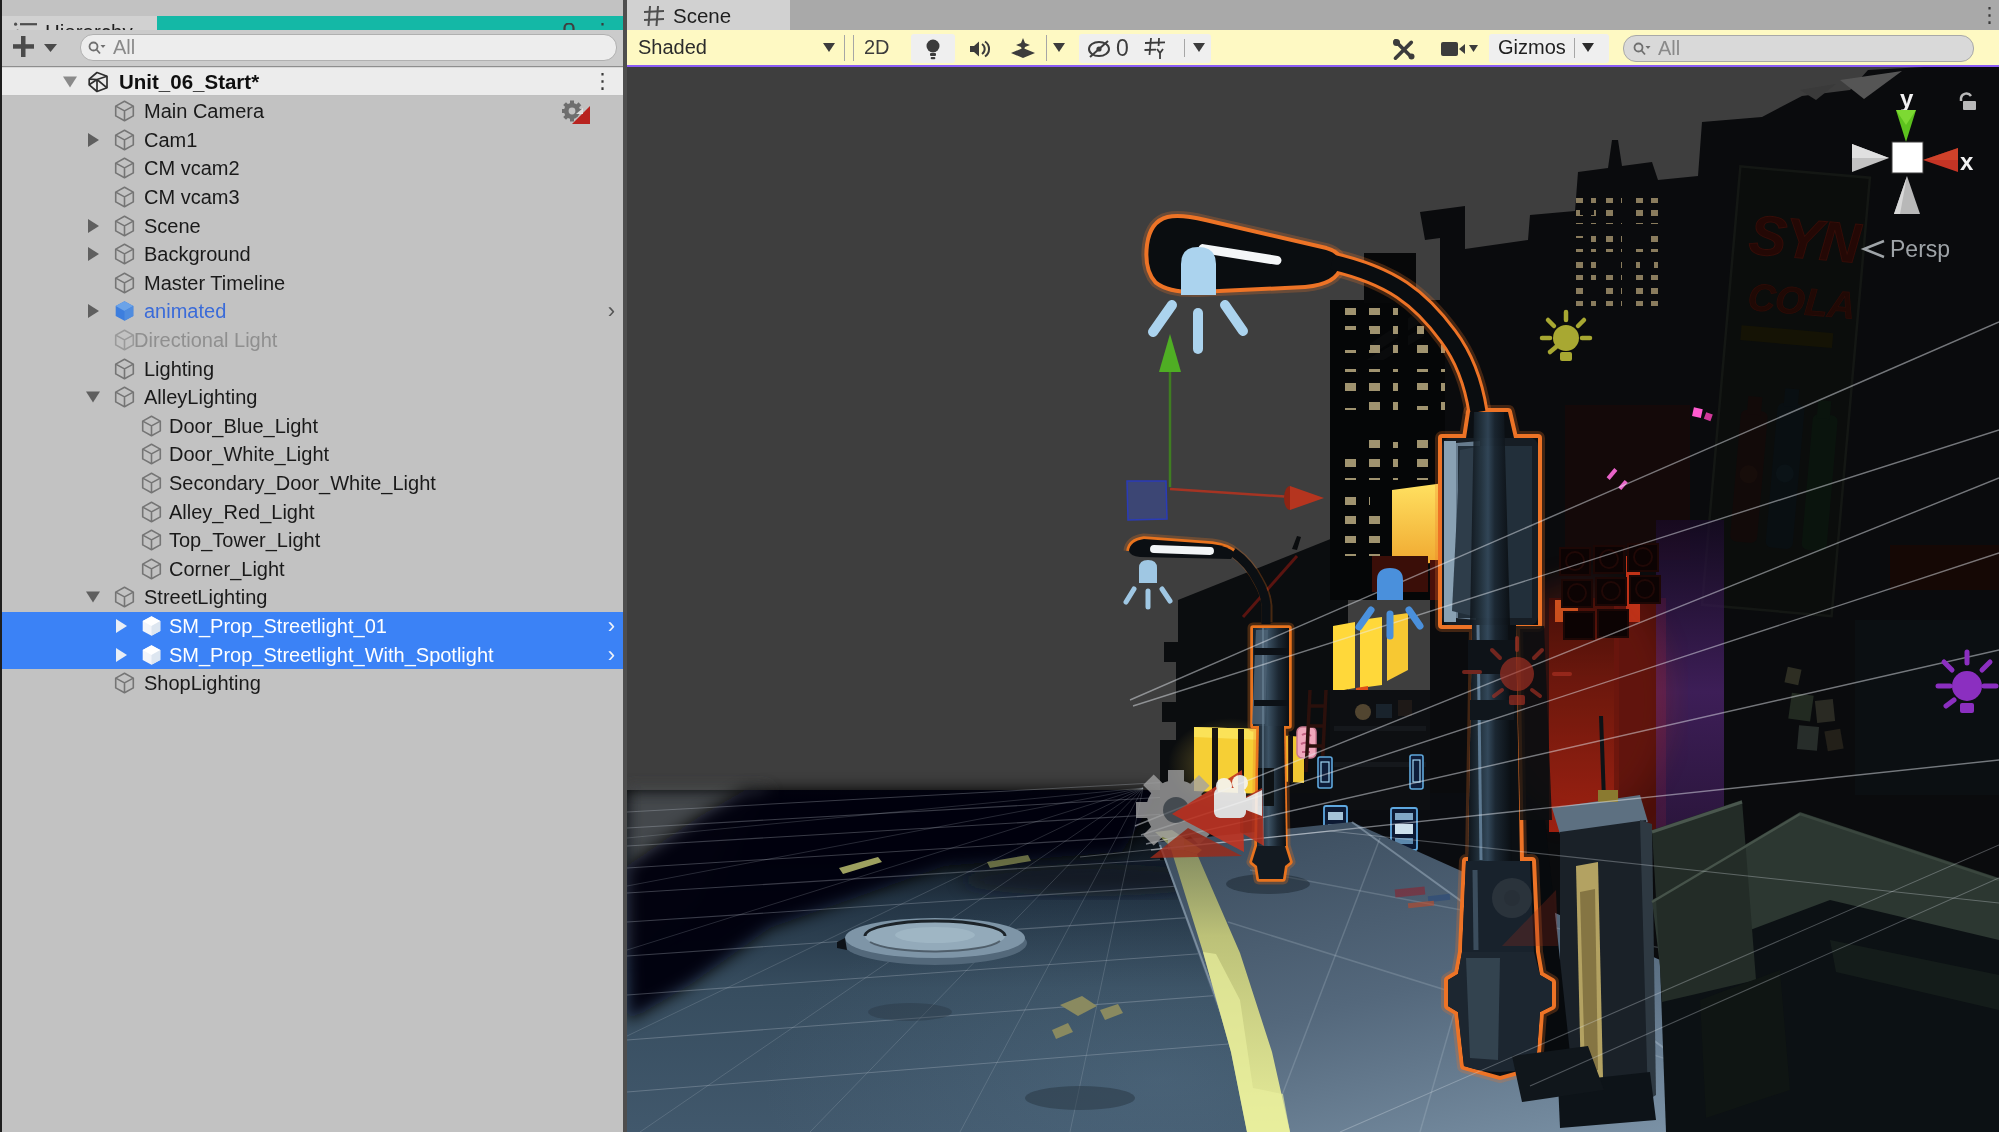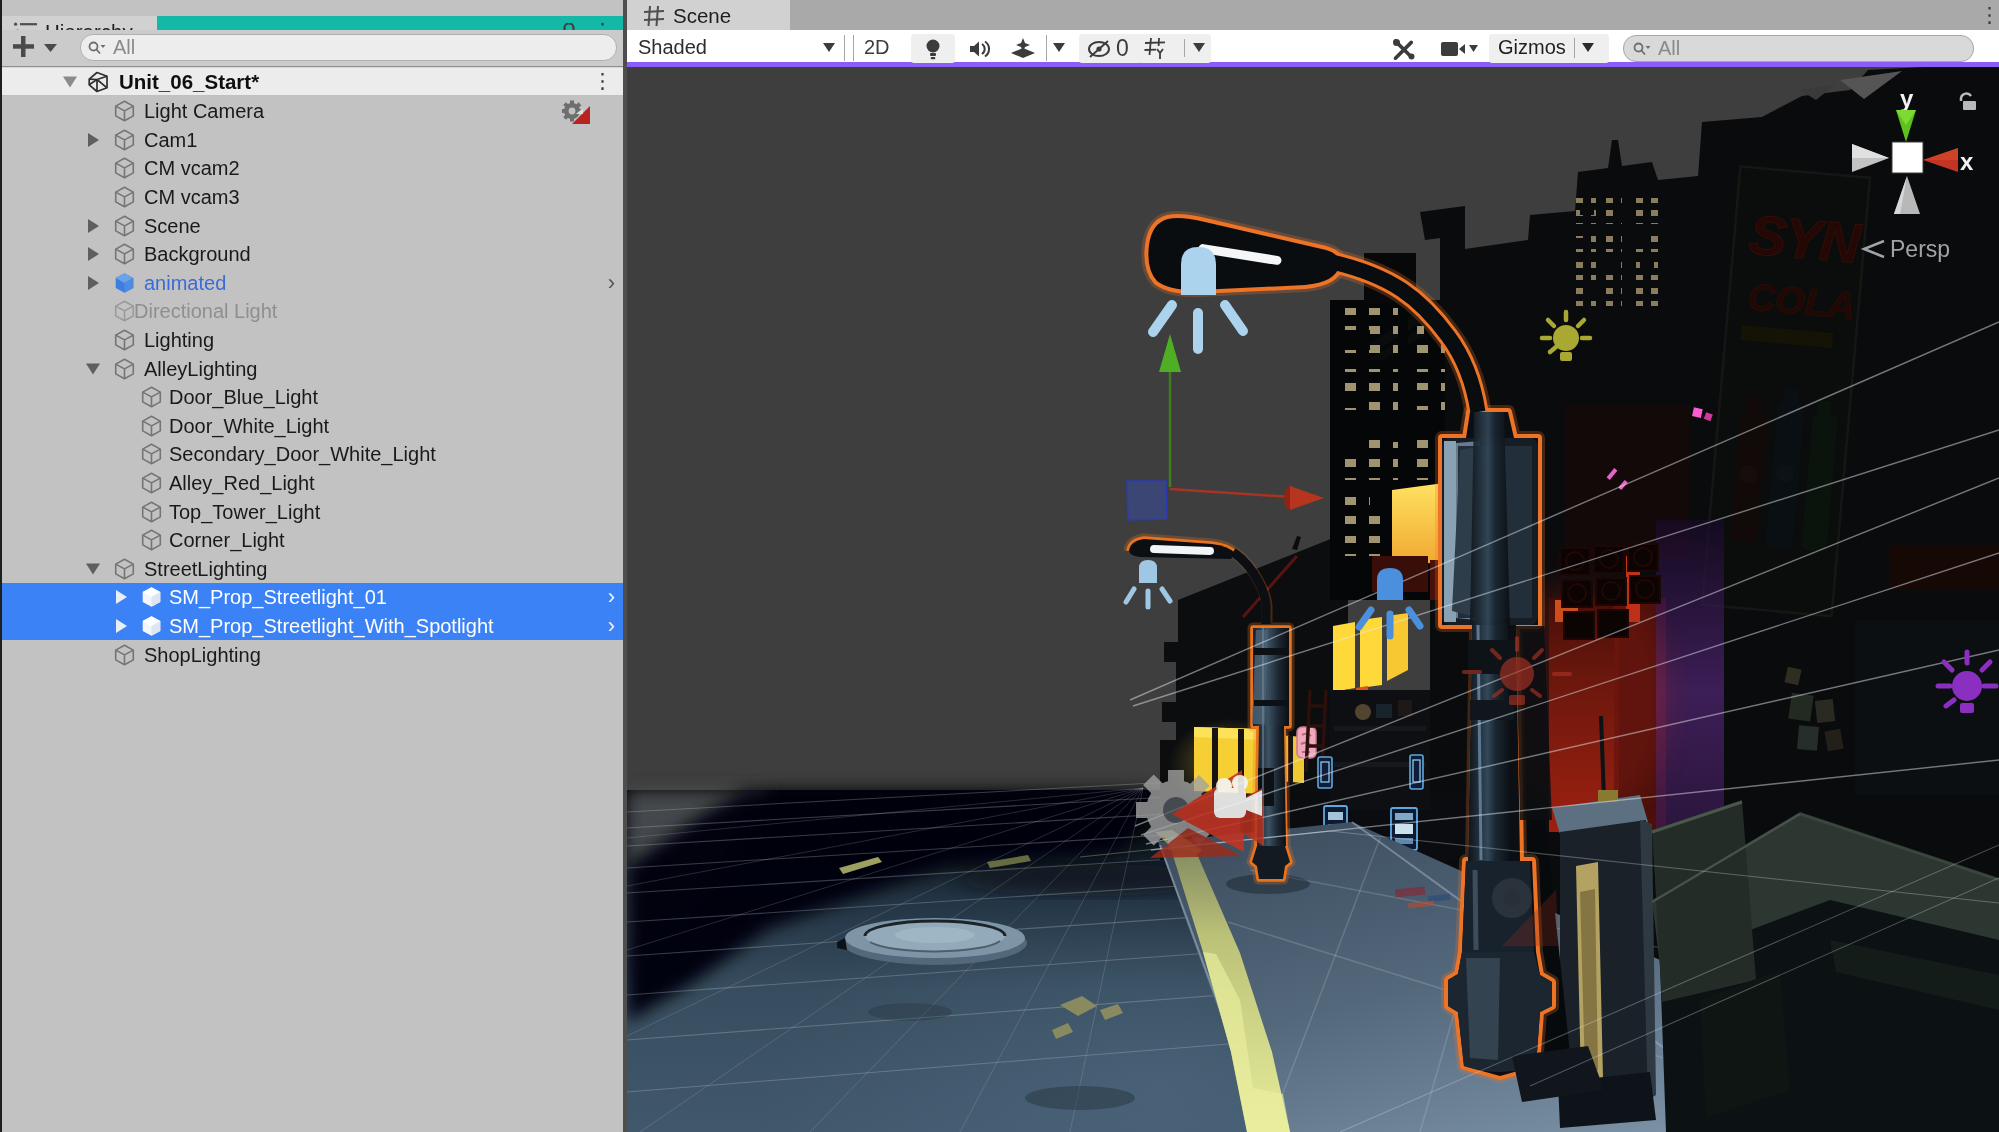--- a/index.html
+++ b/index.html
@@ -27,21 +27,21 @@
   .arr-r{border-left:11px solid #5f5f5f;border-top:7px solid transparent;border-bottom:7px solid transparent;}
   .arr-d{border-top:11px solid #5f5f5f;border-left:7px solid transparent;border-right:7px solid transparent;}
   .arr-r.white{border-left-color:#e9eef5;}
   .chev{position:absolute;right:8px;top:50%;transform:translateY(-50%);font-size:22px;color:#555;}
   .sel .chev{color:#eef2f8;}
   
   #right{position:absolute;left:627px;top:0;width:1372px;height:1132px;background:#3e3e3e;}
   #rtabbar{position:absolute;left:0;top:0;width:1372px;height:30px;background:#a9a9a9;}
   #rtab{position:absolute;left:0;top:0;width:163px;height:30px;background:#d1d1d1;}
   #rtitle{position:absolute;left:46px;top:4px;font-size:20.5px;color:#1e1e1e;}
-  #rtoolbar{position:absolute;left:0;top:30px;width:1372px;height:37px;background:#ffffff;border-bottom:5px solid #8b5cf6;}
+  #rtoolbar{position:absolute;left:0;top:30px;width:1372px;height:37px;background:#fef9c3;border-bottom:2px solid #8b5cf6;}
   .tbtxt{position:absolute;top:6px;font-size:20px;color:#2c2c2c;}
   .tbbtn{position:absolute;top:3.5px;height:29px;background:#efefef;border-radius:3px;}
   .tbsep{position:absolute;top:5px;width:1px;height:26px;background:#a6a6a6;}
   .dna{border-top:9px solid #3c3c3c;border-left:6.5px solid transparent;border-right:6.5px solid transparent;width:0;height:0;position:absolute;}
 </style>
 </head>
 <body>
 
 <div id="left">
   <div id="ltabbar">
@@ -93,21 +93,21 @@
   </div>
 
   <div id="tree">
       <div class="trow">
         <div class="ticon" style="left:113px;width:23px;height:23px"><svg width="23" height="23" viewBox="0 0 23 23">
             <g fill="none" stroke="#757575" stroke-width="1.6" stroke-linejoin="round">
               <path d="M11.5 1.8 L20.3 6.6 L20.3 16.4 L11.5 21.2 L2.7 16.4 L2.7 6.6 Z"></path>
               <path d="M2.7 6.6 L11.5 11.4 L20.3 6.6 M11.5 11.4 L11.5 21.2"></path>
             </g>
           </svg></div>
-        <div class="tlabel" style="left:144px;">Light Camera</div>
+        <div class="tlabel" style="left:144px;">Main Camera</div>
         <svg class="abs" style="right:33px;top:3px" width="28" height="24" viewBox="0 0 28 24">
    <circle cx="10" cy="11" r="8" fill="#6e6e6e"></circle>
           <circle cx="10" cy="11" r="3.4" fill="#c2c2c2"></circle>
    <g fill="#6e6e6e">
             <rect x="8" y="0.5" width="4" height="4"></rect>
             <rect x="8" y="17.5" width="4" height="4"></rect>
             <rect x="-0.5" y="9" width="4" height="4"></rect>
             <rect x="16.5" y="9" width="4" height="4"></rect>
             <rect x="2" y="3" width="4" height="4" transform="rotate(45 4 5)"></rect>
             <rect x="14.5" y="3.2" width="4" height="4" transform="rotate(45 16.5 5.2)"></rect>
@@ -157,20 +157,29 @@
       </div>
       <div class="trow">
         <div class="tarrow arr-r" style="left:88px"></div>
         <div class="ticon" style="left:113px;width:23px;height:23px"><svg width="23" height="23" viewBox="0 0 23 23">
             <g fill="none" stroke="#757575" stroke-width="1.6" stroke-linejoin="round">
               <path d="M11.5 1.8 L20.3 6.6 L20.3 16.4 L11.5 21.2 L2.7 16.4 L2.7 6.6 Z"></path>
               <path d="M2.7 6.6 L11.5 11.4 L20.3 6.6 M11.5 11.4 L11.5 21.2"></path>
             </g>
           </svg></div>
         <div class="tlabel" style="left:144px;">Background</div>
+      </div>
+      <div class="trow">
+        <div class="ticon" style="left:113px;width:23px;height:23px"><svg width="23" height="23" viewBox="0 0 23 23">
+            <g fill="none" stroke="#757575" stroke-width="1.6" stroke-linejoin="round">
+              <path d="M11.5 1.8 L20.3 6.6 L20.3 16.4 L11.5 21.2 L2.7 16.4 L2.7 6.6 Z"></path>
+              <path d="M2.7 6.6 L11.5 11.4 L20.3 6.6 M11.5 11.4 L11.5 21.2"></path>
+            </g>
+          </svg></div>
+        <div class="tlabel" style="left:144px;">Master Timeline</div>
       </div>
       <div class="trow">
         <div class="tarrow arr-r" style="left:88px"></div>
         <div class="ticon" style="left:113px;width:23px;height:23px"><svg width="23" height="23" viewBox="0 0 23 23">
             <path d="M11.5 1.8 L20.3 6.6 L20.3 16.4 L11.5 21.2 L2.7 16.4 L2.7 6.6 Z" fill="#3d7ede"></path>
             <path d="M2.7 6.6 L11.5 11.4 L20.3 6.6 L11.5 1.8 Z" fill="#6ba3e8"></path>
             <path d="M11.5 11.4 L20.3 6.6 L20.3 16.4 L11.5 21.2 Z" fill="#4f8cdf"></path>
           </svg></div>
         <div class="tlabel" style="left:144px;color:#3a6bd9;">animated</div>
         <div class="chev">›</div>

